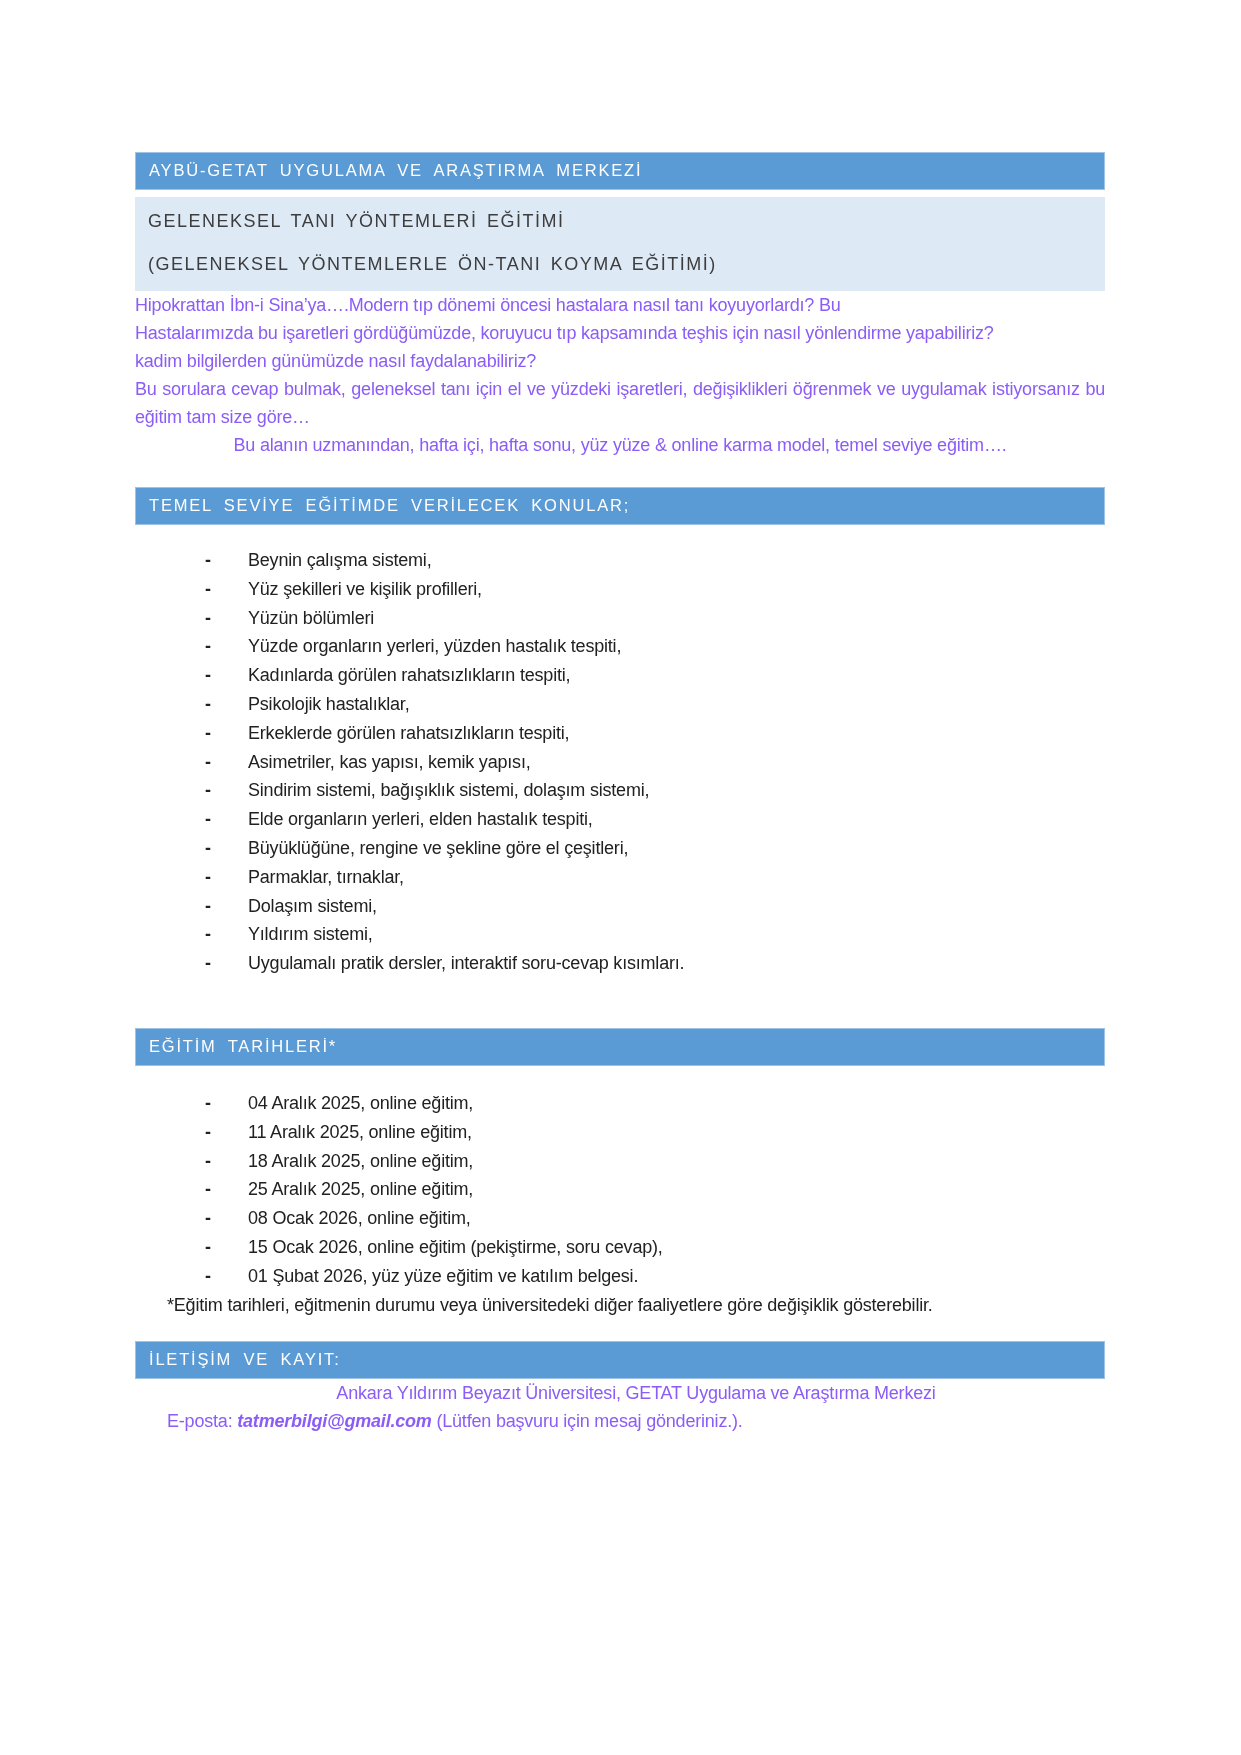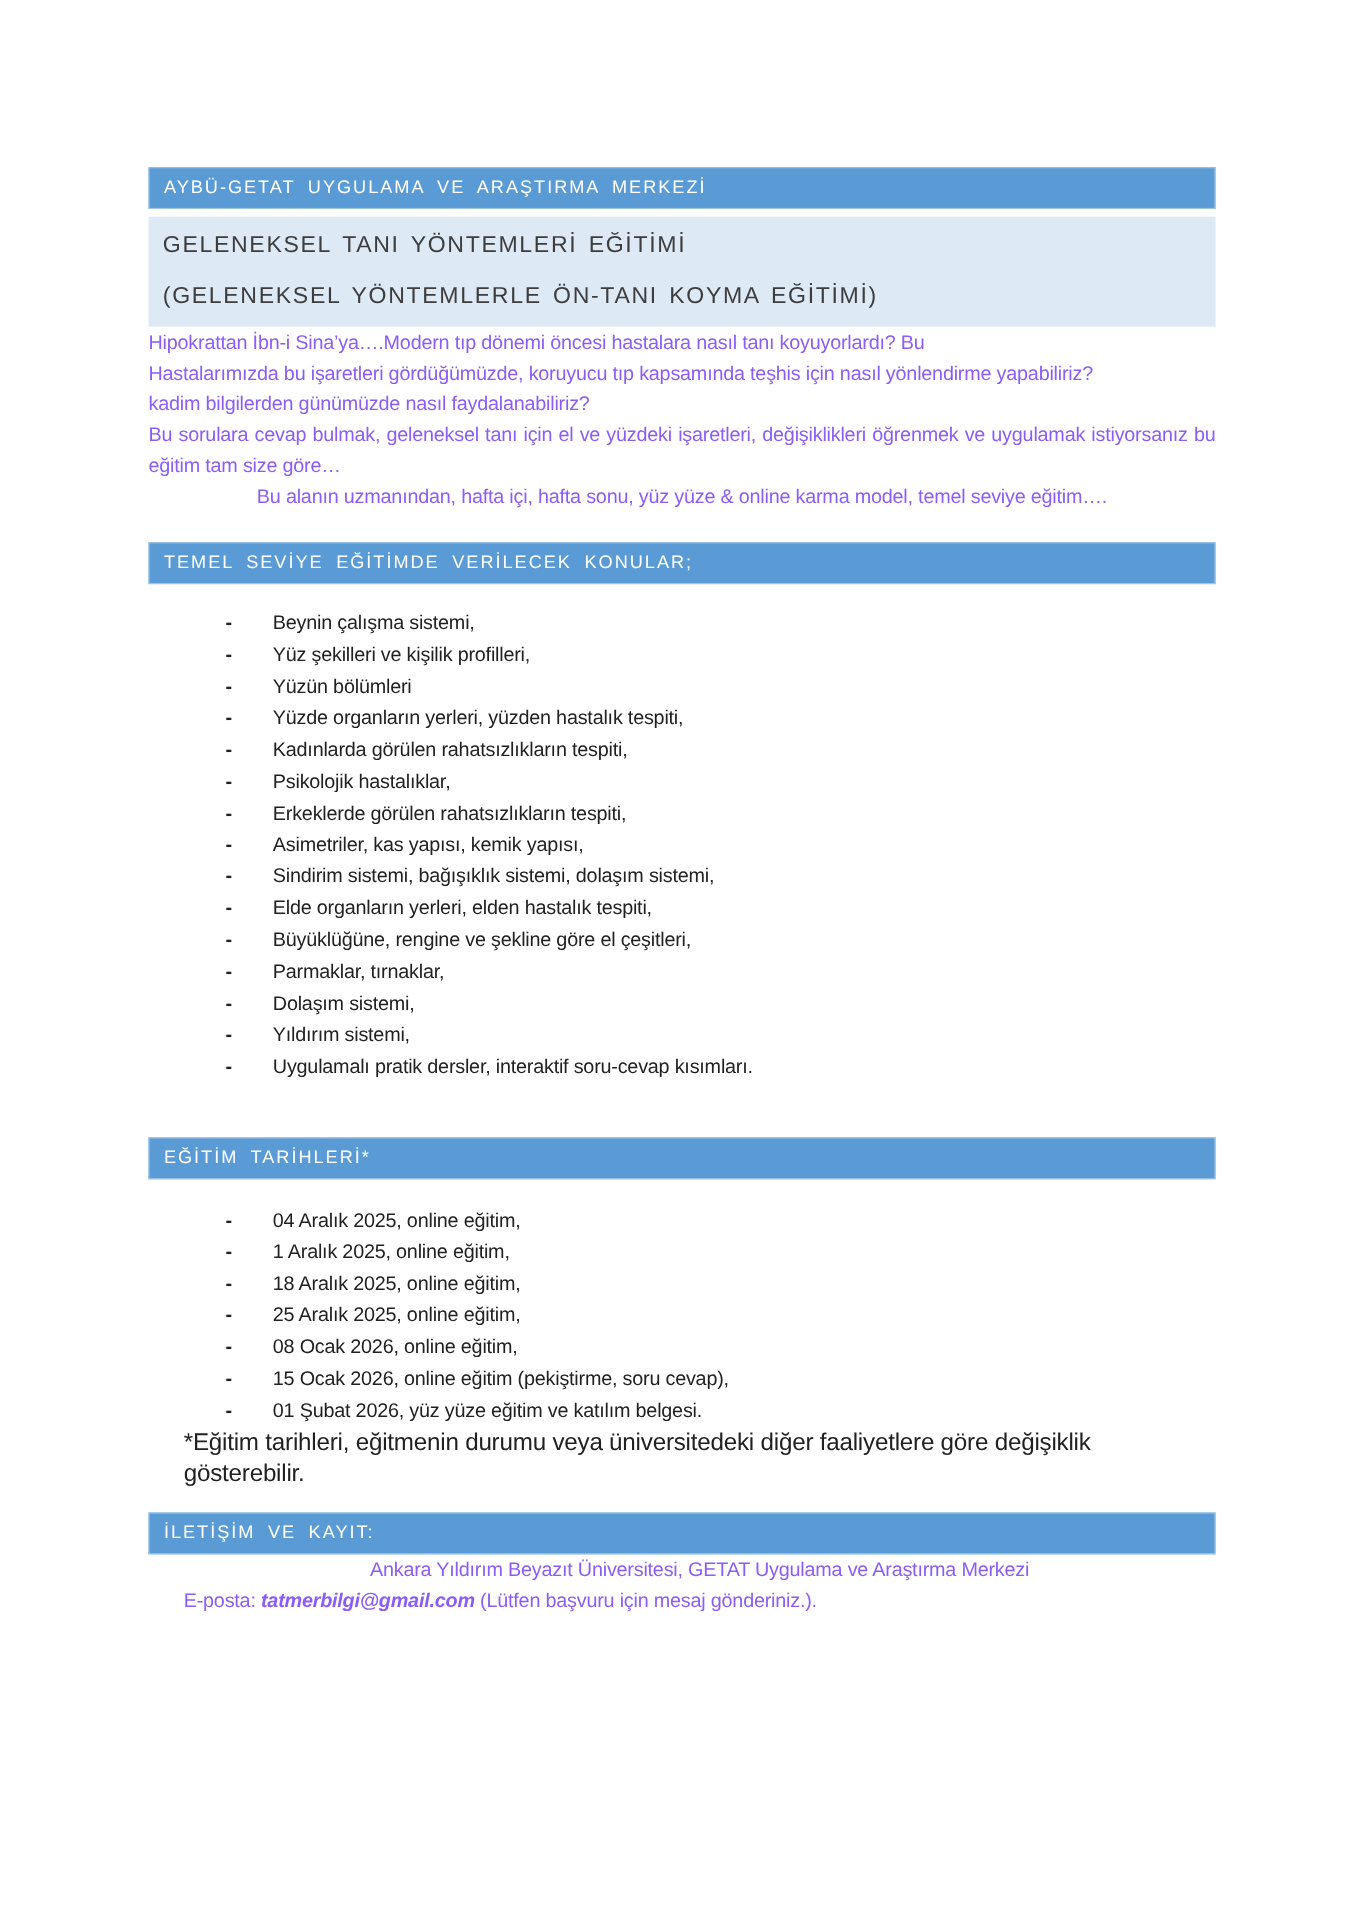--- a/index.html
+++ b/index.html
@@ -27,21 +27,21 @@
     font-weight: 400;
     letter-spacing: 1.8px;
     word-spacing: 5px;
     padding: 9px 13px 10px 13px;
     line-height: 17px;
   }
   .subblock {
     box-sizing: border-box;
     background: #DEE9F6;
     color: #3d3d3d;
-    font-size: 21px;
+    font-size: 18px;
     letter-spacing: 1.5px;
     word-spacing: 3px;
     padding: 14px 13px 16px 13px;
     margin-top: 7px;
   }
   .subblock .line2 { margin-top: 22px; }
   p.body {
     font-size: 18px;
     letter-spacing: -0.2px;
     line-height: 28px;
@@ -65,21 +65,21 @@
     font-size: 18px;
     letter-spacing: -0.2px;
   }
   .lmark {
     width: 43px;
     flex: 0 0 43px;
     font-weight: 700;
   }
   .indent { padding-left: 32px; }
   .footnote {
-    font-size: 22px;
+    font-size: 18px;
     letter-spacing: -0.2px;
     line-height: 28px;
     margin: 0;
   }
   .email-bold { font-weight: 700; font-style: italic; }
   .gap-dates { margin-top: 50px; }
 </style>
 </head>
 <body>
 
@@ -171,21 +171,21 @@
     <span>EĞİTİM TARİHLERİ*</span>
   </div>
 
   <div class="doclist tight">
     <div class="lrow">
         <span class="lmark">-</span>
         <span>04 Aralık 2025, online eğitim,</span>
       </div>
     <div class="lrow">
         <span class="lmark">-</span>
-        <span>1 Aralık 2025, online eğitim,</span>
+        <span>11 Aralık 2025, online eğitim,</span>
       </div>
     <div class="lrow">
         <span class="lmark">-</span>
         <span>18 Aralık 2025, online eğitim,</span>
       </div>
     <div class="lrow">
         <span class="lmark">-</span>
         <span>25 Aralık 2025, online eğitim,</span>
       </div>
     <div class="lrow">

